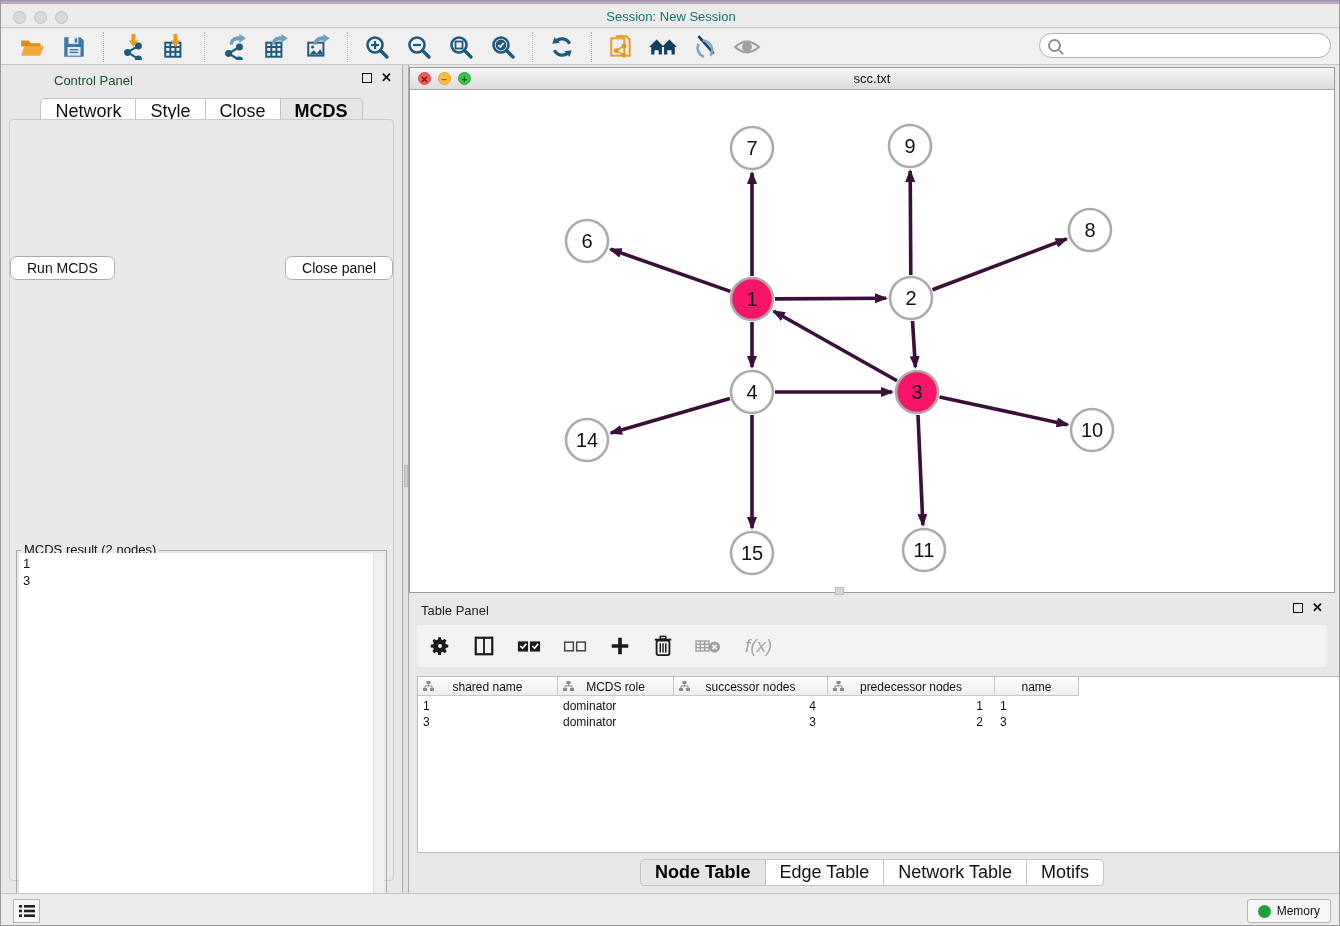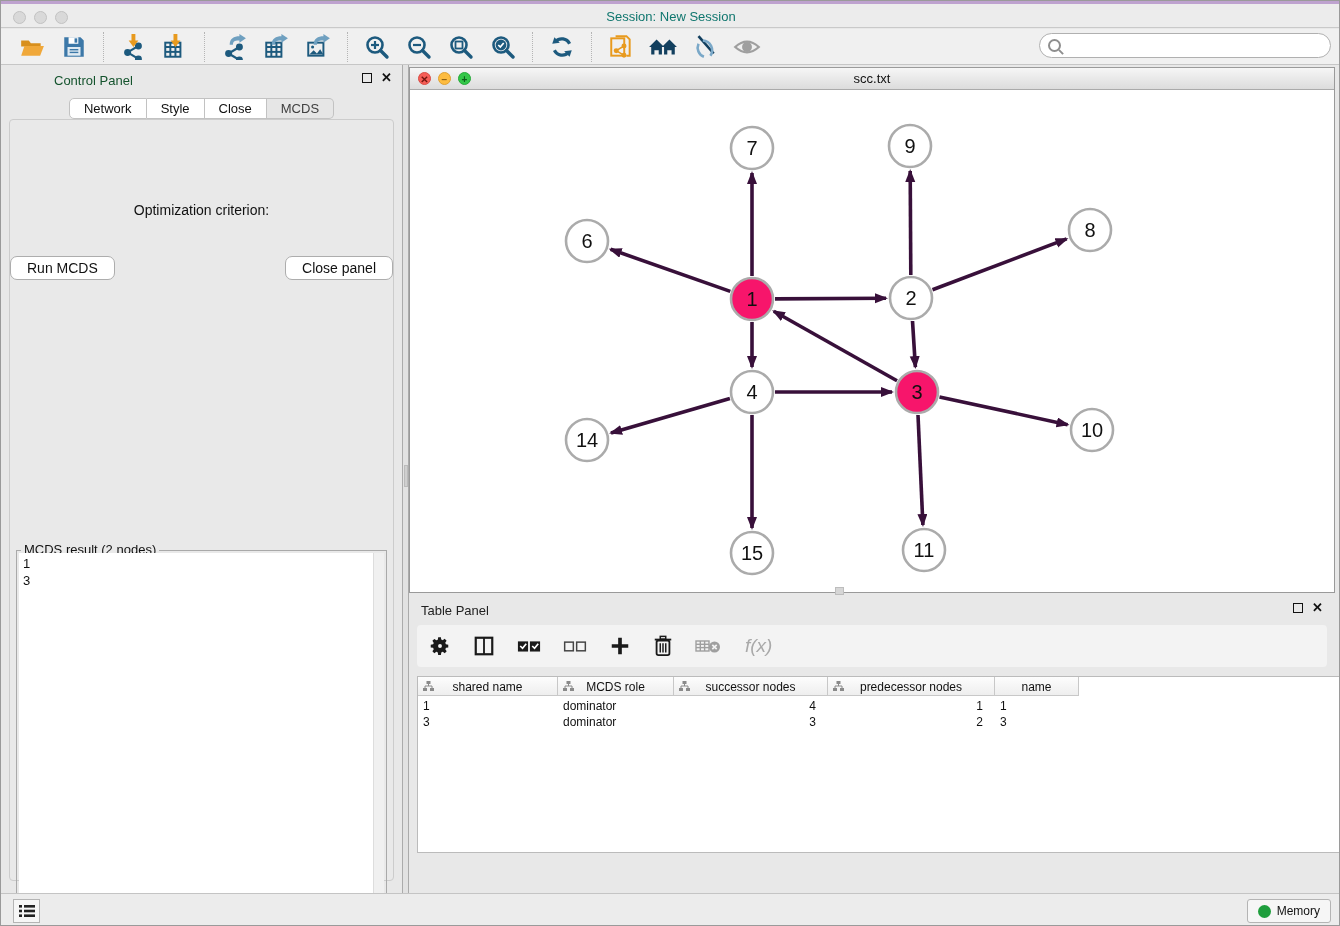--- a/index.html
+++ b/index.html
@@ -24,24 +24,24 @@
              transform:rotate(45deg);left:8px;top:10px;}
   .searchbox input{border:none;outline:none;flex:1;height:20px;font-size:12px;background:transparent;}
   
   .control-panel{position:absolute;left:0;top:64px;width:401px;height:828px;background:#e8e8e8;}
   .panel-head{position:absolute;left:0;top:0;width:100%;height:30px;}
   .panel-head .ph-title{position:absolute;left:14px;top:8px;font-size:13px;color:#14532d;margin-left:39px;}
   .win-ctls{position:absolute;right:10px;top:8px;display:flex;gap:9px;align-items:center;}
   .ctl-float{width:10px;height:10px;border:1.6px solid #111;}
   .ctl-close{font-size:13px;font-weight:bold;color:#111;line-height:10px;cursor:pointer;}
   .cp-tabs{position:absolute;left:0;top:33px;width:100%;display:flex;justify-content:center;}
-  .tabbtn{font-size:13px;padding:2px 14px;background:#fff;border:1px solid #c2c2c2;border-left:none;color:#111;cursor:pointer;}
+  .tabbtn{font-size:18px;padding:2px 14px;background:#fff;border:1px solid #c2c2c2;border-left:none;color:#111;cursor:pointer;}
   .tabbtn:first-child{border-left:1px solid #c2c2c2;border-radius:5px 0 0 5px;}
   .tabbtn:last-child{border-radius:0 5px 5px 0;}
-  .tabbtn.sel{background:#e6e6e6;color:#404040;}
+  .tabbtn.sel{background:#e6e6e6;color:#000000;font-weight:bold;}
   .cp-body{position:absolute;left:8px;top:54px;width:385px;height:762px;background:#e9e9e9;
            border:1px solid #cccccc;border-radius:4px;}
   .opt-label{position:absolute;left:0;width:100%;top:82px;text-align:center;font-size:14px;color:#111;}
   .selectbox{position:absolute;left:37px;top:103px;width:310px;height:23px;background:#fff;
              border:1px solid #adadad;border-radius:5px;font-size:14px;color:#111;
              display:flex;align-items:center;padding-left:10px;cursor:pointer;}
   .selectbox .chev{position:absolute;right:8px;top:1px;font-size:11px;color:#666;line-height:10px;text-align:center;}
   .btnrow{position:absolute;left:0;top:136px;width:100%;display:flex;justify-content:space-between;gap:16px;}
   .pushbtn{background:#fff;border:1px solid #adadad;border-radius:7px;font-size:14px;color:#111;
            padding:3px 16px;min-width:92px;text-align:center;cursor:pointer;}
@@ -295,21 +295,20 @@
         <span class="ctl-close">✕</span>
       </span>
     </div>
     <div class="cp-tabs" id="cp-tabs">
         <span class="tabbtn">Network</span>
         <span class="tabbtn">Style</span>
         <span class="tabbtn">Close</span>
         <span class="tabbtn sel">MCDS</span>
       </div>
     <div class="cp-body">
-      <div class="opt-label">Optimization criterion:</div>
       <div class="btnrow">
         <div class="pushbtn">Run MCDS</div>
         <div class="pushbtn">Close panel</div>
       </div>
       <div class="resultbox">
         <legend>MCDS result (2 nodes)</legend>
         <div class="result-text" id="result-text">1
 3</div>
         <div class="result-scroll"></div>
       </div>
@@ -537,20 +536,26 @@
           <div class="td" style="left:582px;width:74px;text-align:left;">1</div>
         </div>
         <div class="tr" style="top:37px">
           <div class="td" style="left:5px;width:130px;text-align:left;">3</div>
           <div class="td" style="left:145px;width:106px;text-align:left;">dominator</div>
           <div class="td" style="left:256px;width:142px;text-align:right;">3</div>
           <div class="td" style="left:410px;width:155px;text-align:right;">2</div>
           <div class="td" style="left:582px;width:74px;text-align:left;">3</div>
         </div>
       </div>
+    <div class="tp-tabs" id="table-tabs">
+        <span class="tabbtn sel">Node Table</span>
+        <span class="tabbtn">Edge Table</span>
+        <span class="tabbtn">Network Table</span>
+        <span class="tabbtn">Motifs</span>
+      </div>
   </div>
 
   <div class="statusbar">
     <div class="list-btn">
       <svg width="16" height="14" viewBox="0 0 16 14">
         <g fill="#222">
             <rect x="0" y="1" width="3" height="2.6"></rect>
             <rect x="5" y="1" width="11" height="2.6"></rect>
         <rect x="0" y="5.7" width="3" height="2.6"></rect>
             <rect x="5" y="5.7" width="11" height="2.6"></rect>

